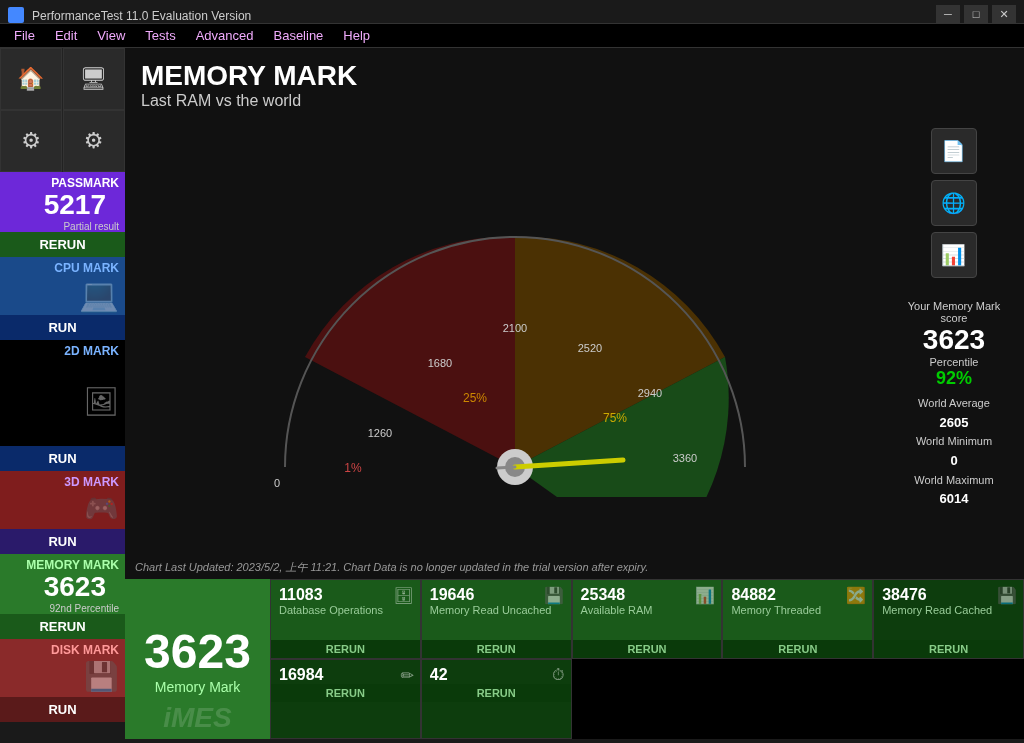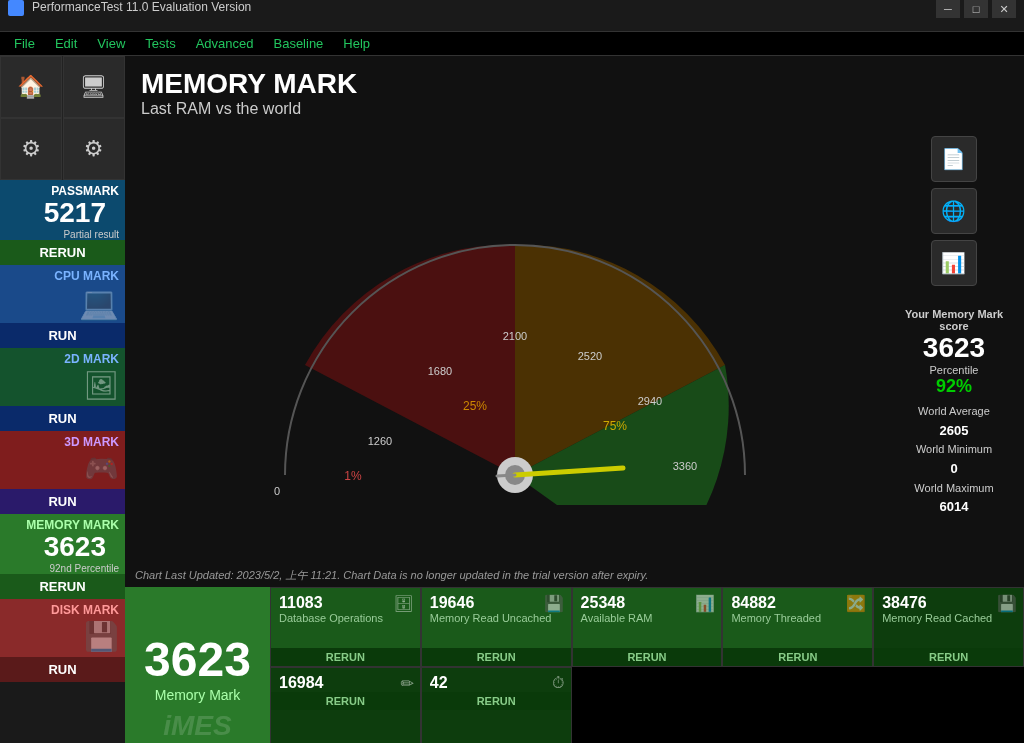--- a/index.html
+++ b/index.html
@@ -1,23 +1,23 @@
 <!DOCTYPE html>
 <html><head>
   <meta charset="utf-8">
   <style>
     * { margin: 0; padding: 0; box-sizing: border-box; }
     body { background: #1a1a1a; font-family: Arial, sans-serif; width: 1024px; height: 743px; overflow: hidden; color: #fff; }
 
     
     .title-bar {
       background: #1a1a1a;
-      height: 32px;
-      display: flex;
-      align-items: flex-start;
+      height: 24px;
+      display: flex;
+      align-items: flex-end;
       padding: 0 8px;
       gap: 8px;
       border-bottom: 1px solid #333;
     }
     .title-bar-icon { width: 16px; height: 16px; background: #4488ff; border-radius: 2px; display: inline-block; }
     .title-bar-text { font-size: 12px; color: #ccc; flex: 1; }
     .title-bar-controls { display: flex; gap: 4px; }
     .title-bar-btn { width: 24px; height: 18px; background: #333; border: none; color: #ccc; font-size: 11px; cursor: pointer; display: flex; align-items: center; justify-content: center; }
 
     
@@ -25,21 +25,21 @@
       background: #000;
       height: 24px;
       display: flex;
       align-items: center;
       padding: 0 4px;
       border-bottom: 1px solid #333;
     }
     .menu-item {
       padding: 2px 10px;
       font-size: 13px;
-      color: #22c55e;
+      color: #f0abfc;
       cursor: pointer;
     }
 
     
     .main-layout {
       display: flex;
       height: calc(743px - 52px);
     }
 
     
@@ -95,26 +95,26 @@
     }
     .sidebar-btn {
       text-align: center;
       font-size: 13px;
       font-weight: bold;
       padding: 5px;
       cursor: pointer;
       color: #fff;
     }
 
-    .passmark-section { background: #0c4a6e; }
+    .passmark-section { background: #6d28d9; }
     .passmark-section .sidebar-btn { background: #1a5a1a; }
     .cpumark-section { background: #1a4a8a; }
     .cpumark-section .sidebar-label { color: #7ab3ff; }
     .cpumark-section .sidebar-btn { background: #0a2a6a; }
-    .twod-section { background: #14532d; }
+    .twod-section { background: #000000; gap: 24px; }
     .twod-section .sidebar-label { color: #7ab3ff; }
     .twod-section .sidebar-btn { background: #0a2a6a; }
     .threed-section { background: #7f1d1d; justify-content: center; }
     .threed-section .sidebar-label { color: #cc99ff; }
     .threed-section .sidebar-btn { background: #2a1a6a; }
     .memory-section { background: #2a7a2a; }
     .memory-section .sidebar-label { color: #aaffaa; }
     .memory-section .sidebar-btn { background: #1a5a1a; }
     .disk-section { background: #8a2a2a; }
     .disk-section .sidebar-label { color: #ff9999; }
@@ -159,21 +159,21 @@
       display: flex;
       flex-direction: column;
       align-items: center;
       padding-top: 10px;
       gap: 6px;
     }
     .score-section {
       text-align: center;
       padding: 0 6px;
     }
-    .score-label { font-size: 11px; color: #ccc; font-weight: bold; }
+    .score-label { font-size: 11px; color: #ccc; }
     .score-value { font-size: 28px; font-weight: bold; color: #fff; }
     .percentile-label { font-size: 11px; color: #ccc; }
     .percentile-value { font-size: 18px; font-weight: bold; color: #00cc00; }
     .world-stats { font-size: 11px; color: #ccc; text-align: center; line-height: 1.6; }
     .world-val { font-size: 13px; font-weight: bold; color: #fff; }
 
     .panel-icon-btn {
       width: 46px;
       height: 46px;
       background: #2a2a2a;

